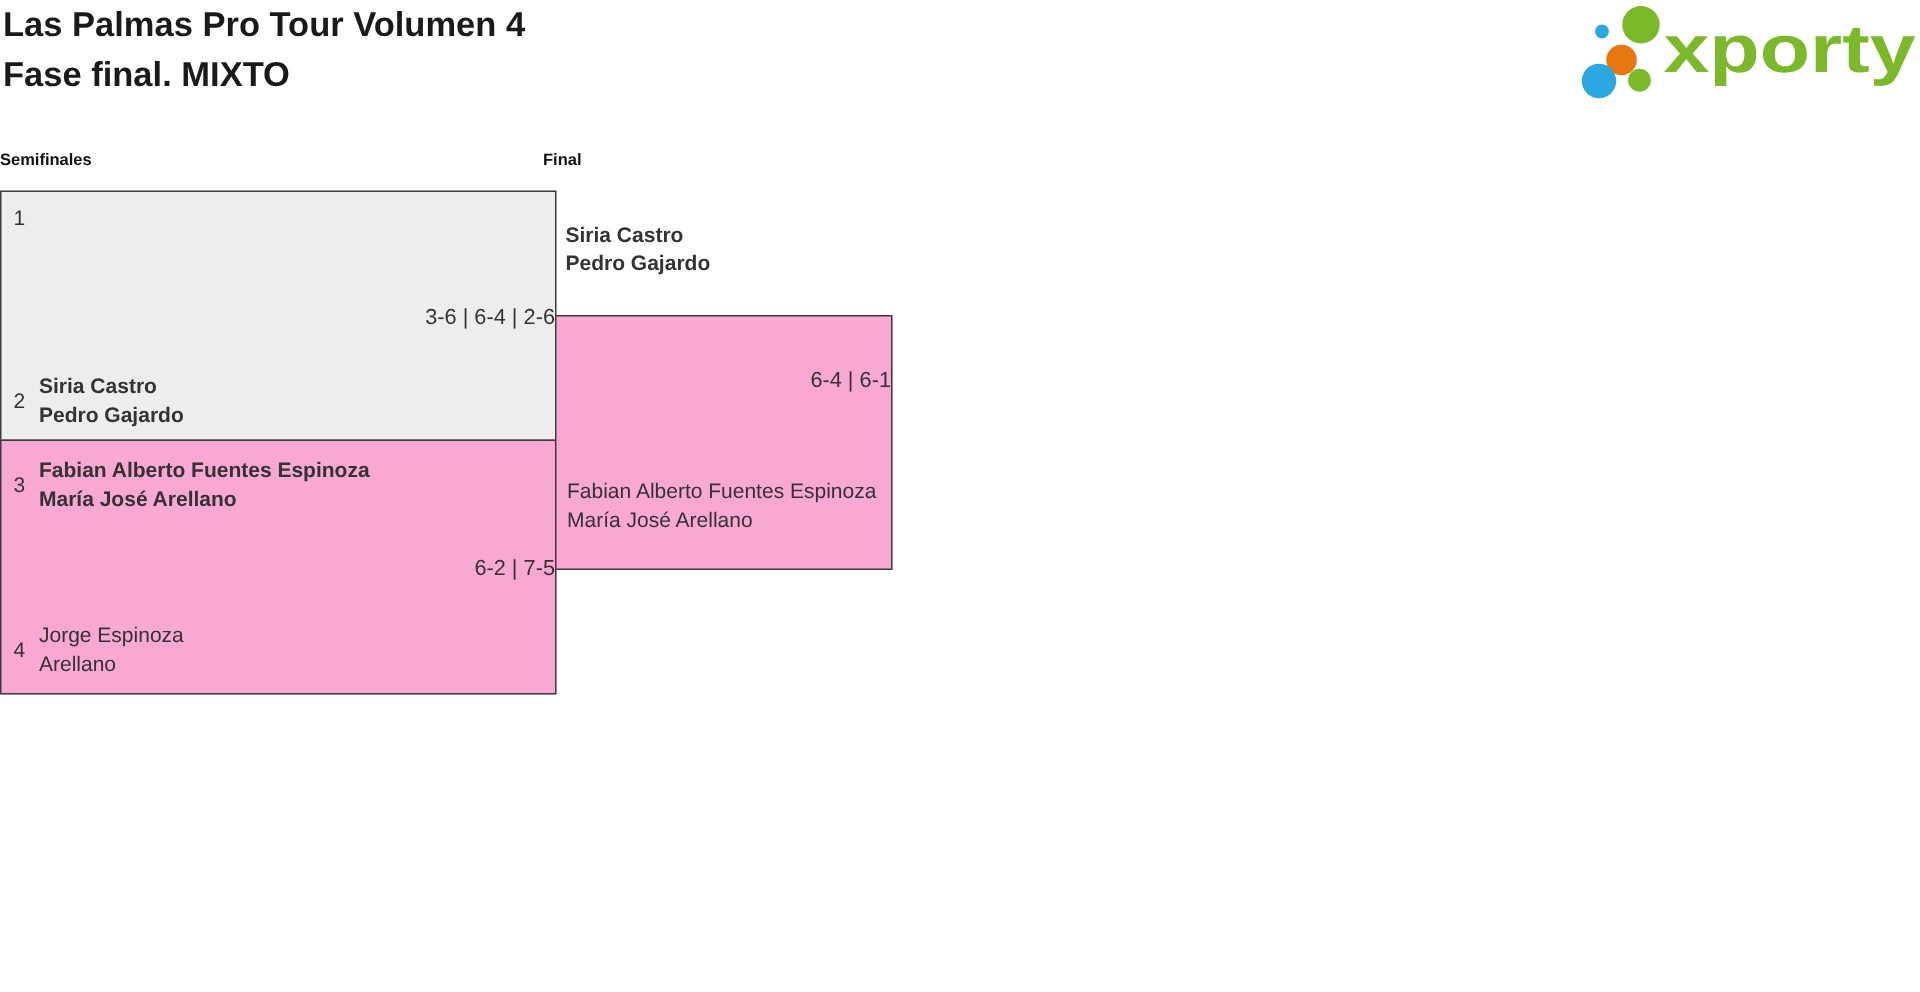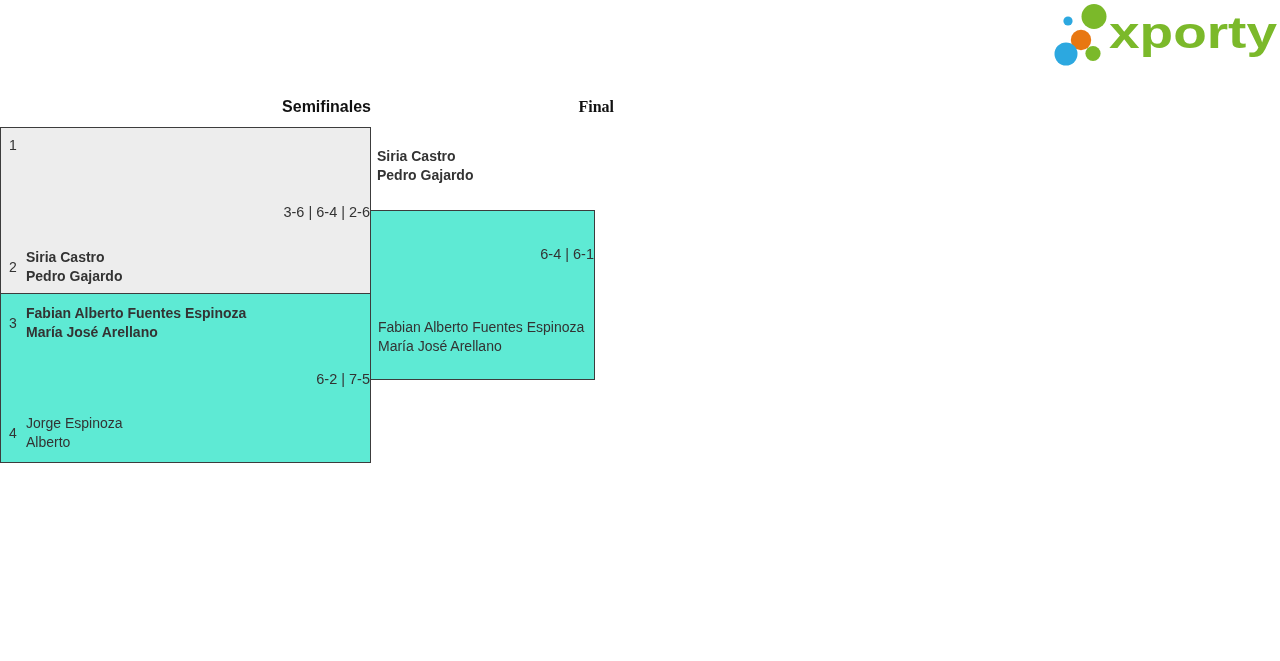--- a/index.html
+++ b/index.html
@@ -21,28 +21,28 @@
     position:absolute; left:2px; top:0;
     font-size:23px; line-height:33px; font-weight:bold; color:var(--title-color);
   }
   .logo{ position:absolute; left:1045px; top:0; }
   .logo-text{ fill:var(--brand-green); font-family:"Liberation Sans", sans-serif; font-weight:bold; }
   .dot-blue{ fill:var(--brand-blue); }
   .dot-green{ fill:var(--brand-green); }
   .dot-orange{ fill:var(--brand-orange); }
 
   .col-header{
-    position:absolute; top:97px; font-size:16px; line-height:20px;
-    font-weight:bold; color:#111111; text-align:right;
+    position:absolute; top:97px; font-size:11px; line-height:20px;
+    font-weight:bold; color:#111111; text-align:left;
   }
   .col-header.semis{ left:0; width:371px; }
-  .col-header.finals{ left:389px; width:225px;font-family:Liberation Serif, serif; }
+  .col-header.finals{ left:362px; width:225px; }
 
   .match-box{
-    position:absolute; border:1px solid var(--border-dark); background:#5eead4;
+    position:absolute; border:1px solid var(--border-dark); background:#f9a8d4;
   }
   .match-box.gray{ background:var(--box-fill-gray); }
   #sf1{ left:0; top:127px; width:371px; height:167px; }
   #sf2{ left:0; top:293px; width:371px; height:170px; }
   #final-box{ left:370px; top:210px; width:225px; height:170px; overflow:hidden; }
 
   .team{
     position:absolute; left:0; display:flex; align-items:center; padding-left:8px;
   }
   .seed{ width:17px; flex:none; font-size:14px; color:var(--text-dark); }
@@ -66,20 +66,24 @@
   }
   #final-team-top{ left:377px; top:147px; font-weight:bold; }
   #final-box .score{ top:34px; }
   #final-box .final-team{ left:7px; top:107px; }
 </style>
 </head>
 <body>
 
 <div class="page">
 
+  <div class="title">
+    <div>Las Palmas Pro Tour Volumen 4</div>
+    <div>Fase final. MIXTO</div>
+  </div>
 
   <svg class="logo" width="235" height="75" viewBox="0 0 235 75" aria-hidden="true">
     <circle class="dot-blue" cx="23" cy="21" r="4.6"></circle>
     <circle class="dot-green" cx="49" cy="16.5" r="12.5"></circle>
     <circle class="dot-orange" cx="36" cy="40" r="10.2"></circle>
     <circle class="dot-blue" cx="21" cy="54" r="11.5"></circle>
     <circle class="dot-green" cx="48" cy="53.5" r="7.6"></circle>
     <text class="logo-text" x="64" y="48" font-size="45" textLength="168" lengthAdjust="spacingAndGlyphs">xporty</text>
   </svg>
 
@@ -106,21 +110,21 @@
       <div class="names">
         <div>Fabian Alberto Fuentes Espinoza</div>
         <div>María José Arellano</div>
       </div>
     </div>
     <div class="score">6-2 | 7-5</div>
     <div class="team team-bottom">
       <span class="seed">4</span>
       <div class="names">
         <div>Jorge Espinoza</div>
-        <div>Alberto</div>
+        <div>Arellano</div>
       </div>
     </div>
   </div>
 
   <div class="final-team" id="final-team-top">
     <div>Siria Castro</div>
     <div>Pedro Gajardo</div>
   </div>
 
   <div class="match-box" id="final-box">

